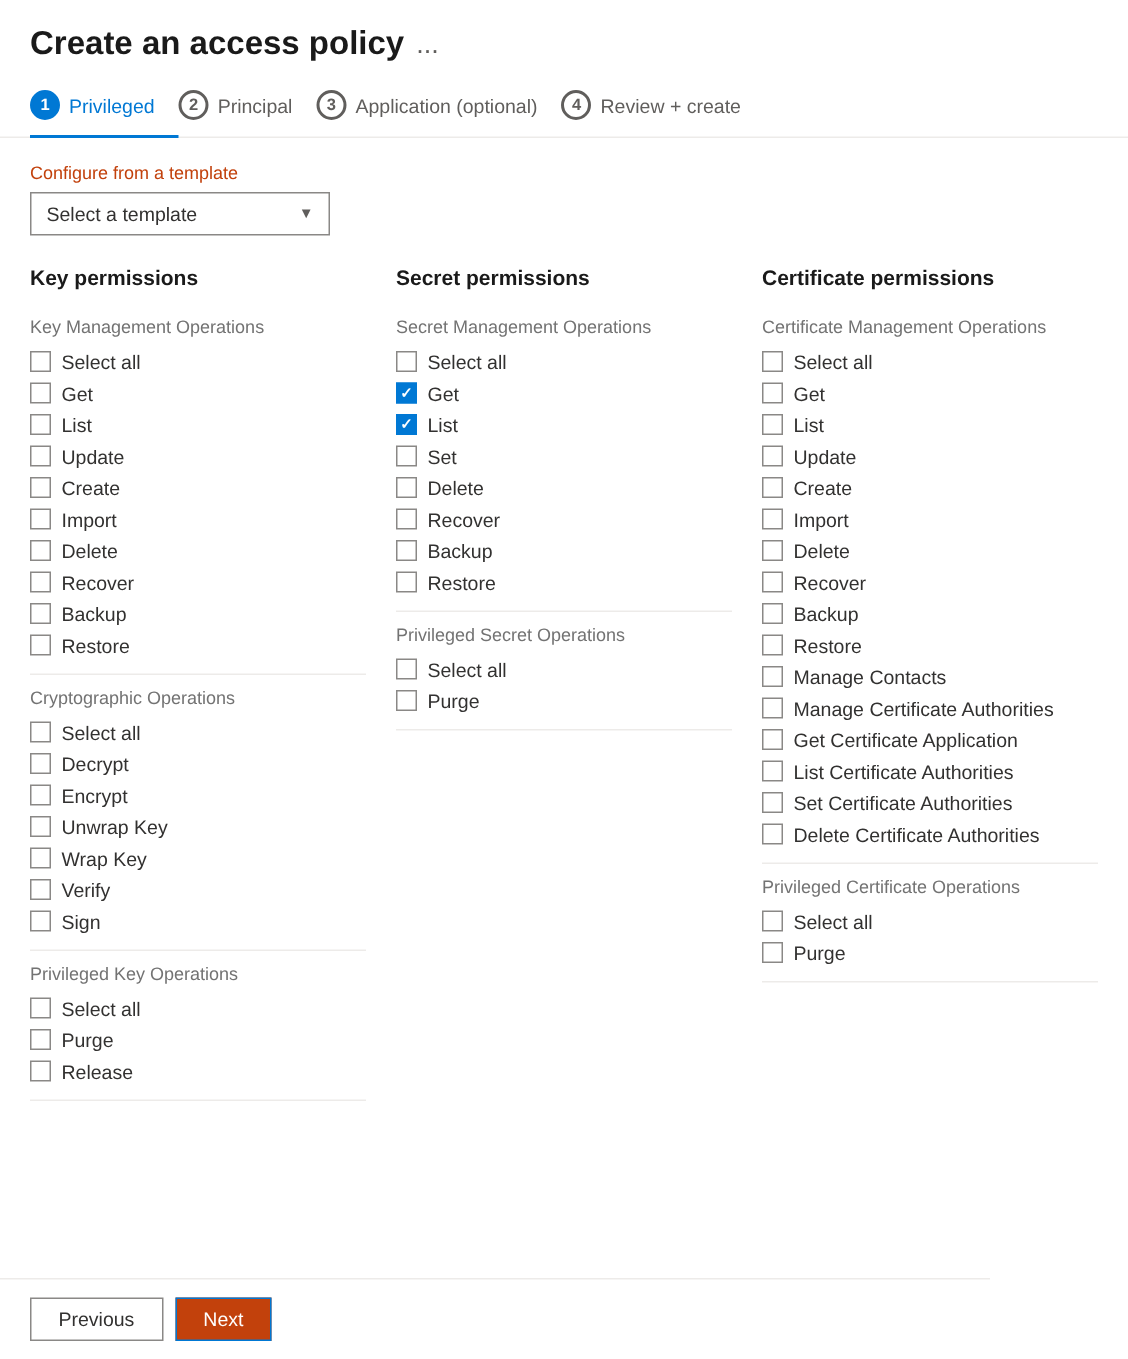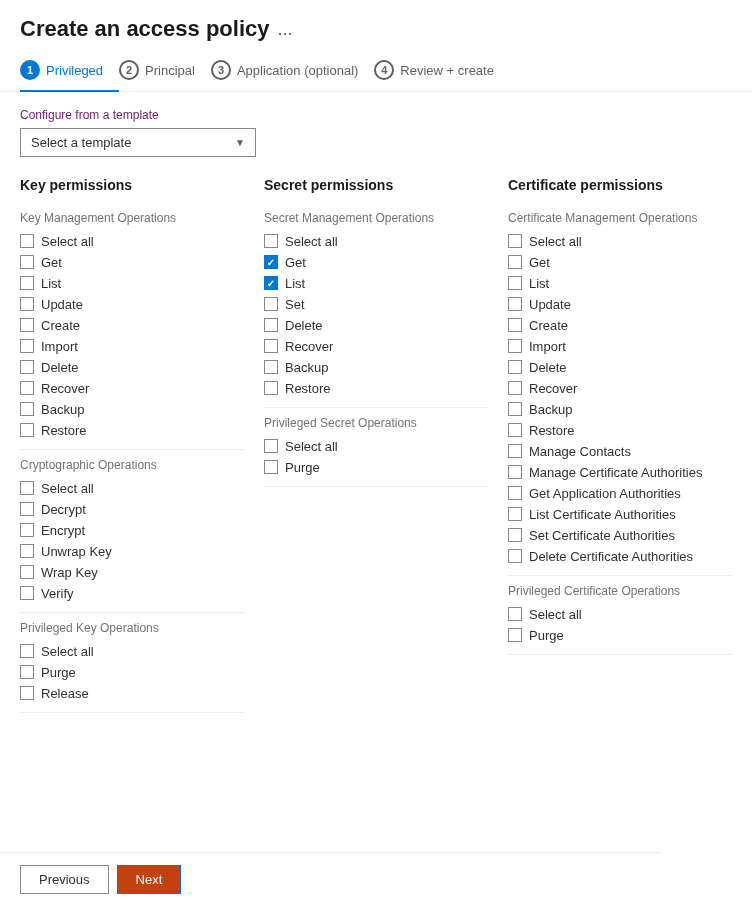--- a/index.html
+++ b/index.html
@@ -71,31 +71,31 @@
       border-color: #0078d4;
       color: #fff;
     }
 
     .content-area {
       padding: 16px 20px;
     }
 
     .configure-label {
       font-size: 12px;
-      color: #701a75;
+      color: #c2410c;
       margin-bottom: 6px;
     }
 
     .template-dropdown {
       display: flex;
       align-items: center;
       justify-content: space-between;
       border: 1px solid #8a8886;
       padding: 6px 10px;
-      width: 236px;
+      width: 200px;
       cursor: pointer;
       background: #fff;
       font-size: 13px;
       color: #323130;
     }
     .dropdown-chevron {
       font-size: 10px;
       color: #605e5c;
     }
 
@@ -280,20 +280,24 @@
           <span>Unwrap Key</span>
         </div>
         <div class="perm-item">
           <div class="perm-checkbox"></div>
           <span>Wrap Key</span>
         </div>
         <div class="perm-item">
           <div class="perm-checkbox"></div>
           <span>Verify</span>
         </div>
+        <div class="perm-item">
+          <div class="perm-checkbox"></div>
+          <span>Sign</span>
+        </div>
         <hr class="section-divider">
         <div class="perm-section-label">Privileged Key Operations</div>
         <div class="perm-item">
           <div class="perm-checkbox"></div>
           <span>Select all</span>
         </div>
         <div class="perm-item">
           <div class="perm-checkbox"></div>
           <span>Purge</span>
         </div>
@@ -396,21 +400,21 @@
         <div class="perm-item">
           <div class="perm-checkbox"></div>
           <span>Manage Contacts</span>
         </div>
         <div class="perm-item">
           <div class="perm-checkbox"></div>
           <span>Manage Certificate Authorities</span>
         </div>
         <div class="perm-item">
           <div class="perm-checkbox"></div>
-          <span>Get Application Authorities</span>
+          <span>Get Certificate Application</span>
         </div>
         <div class="perm-item">
           <div class="perm-checkbox"></div>
           <span>List Certificate Authorities</span>
         </div>
         <div class="perm-item">
           <div class="perm-checkbox"></div>
           <span>Set Certificate Authorities</span>
         </div>
         <div class="perm-item">

